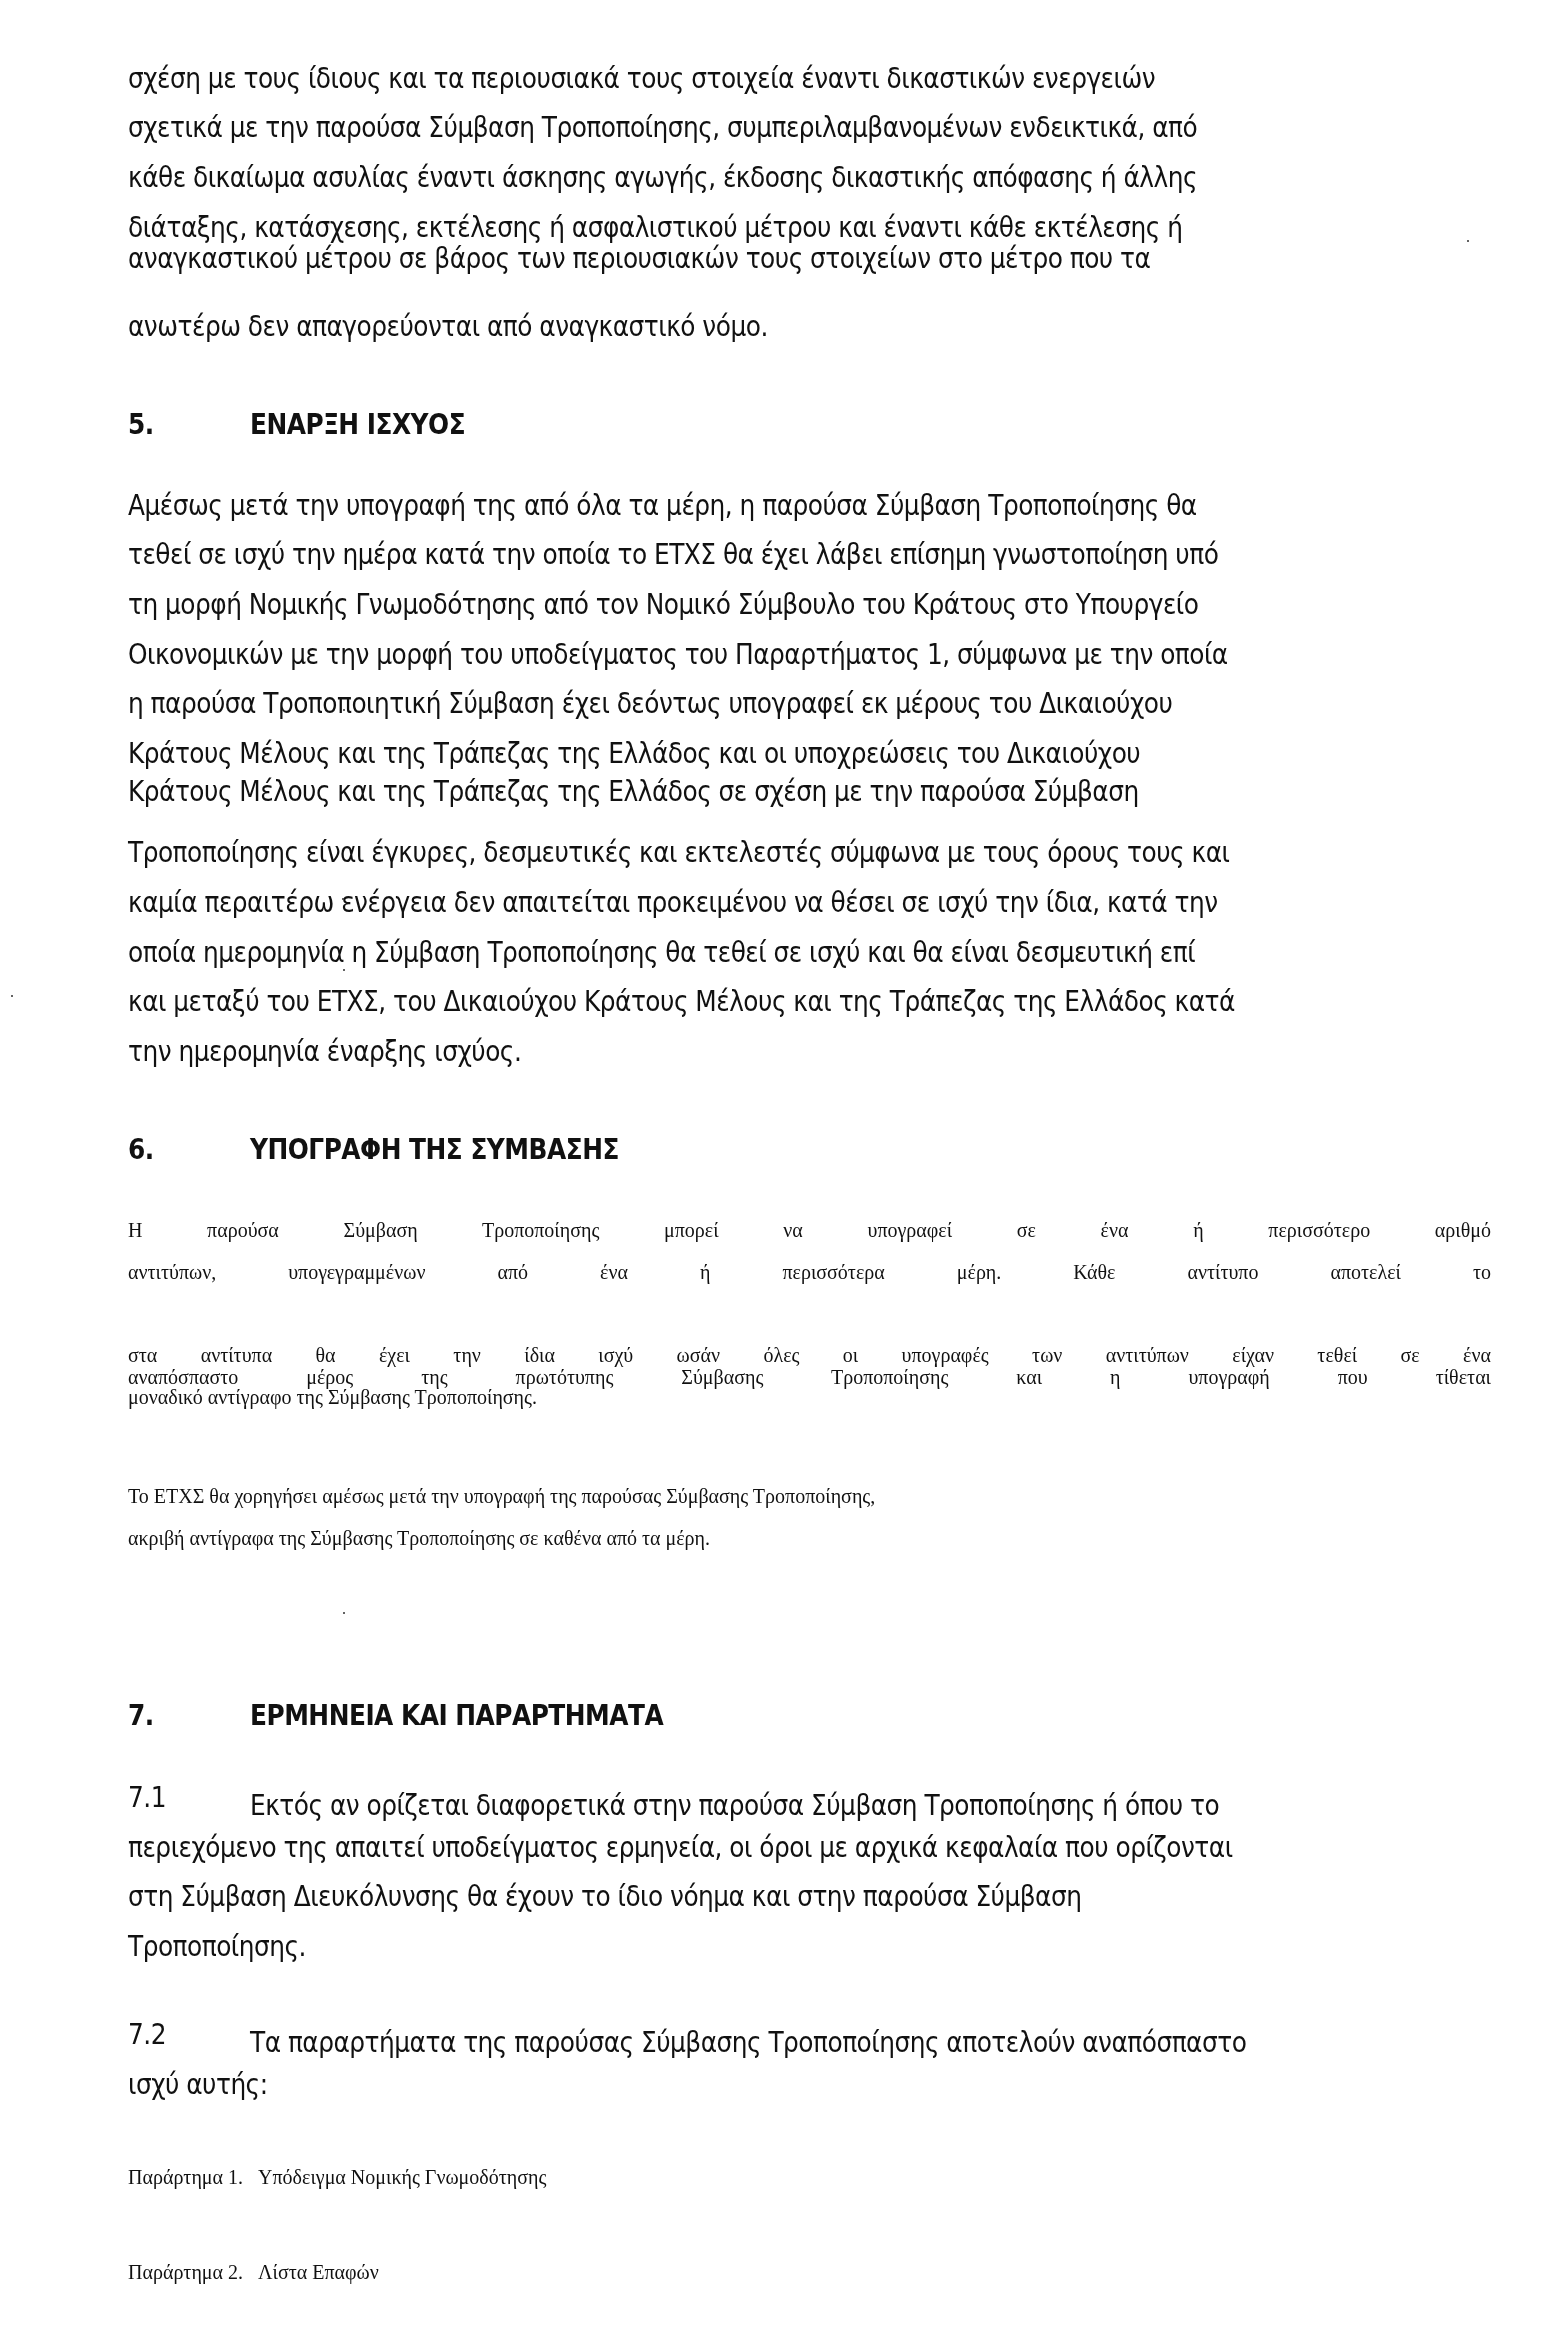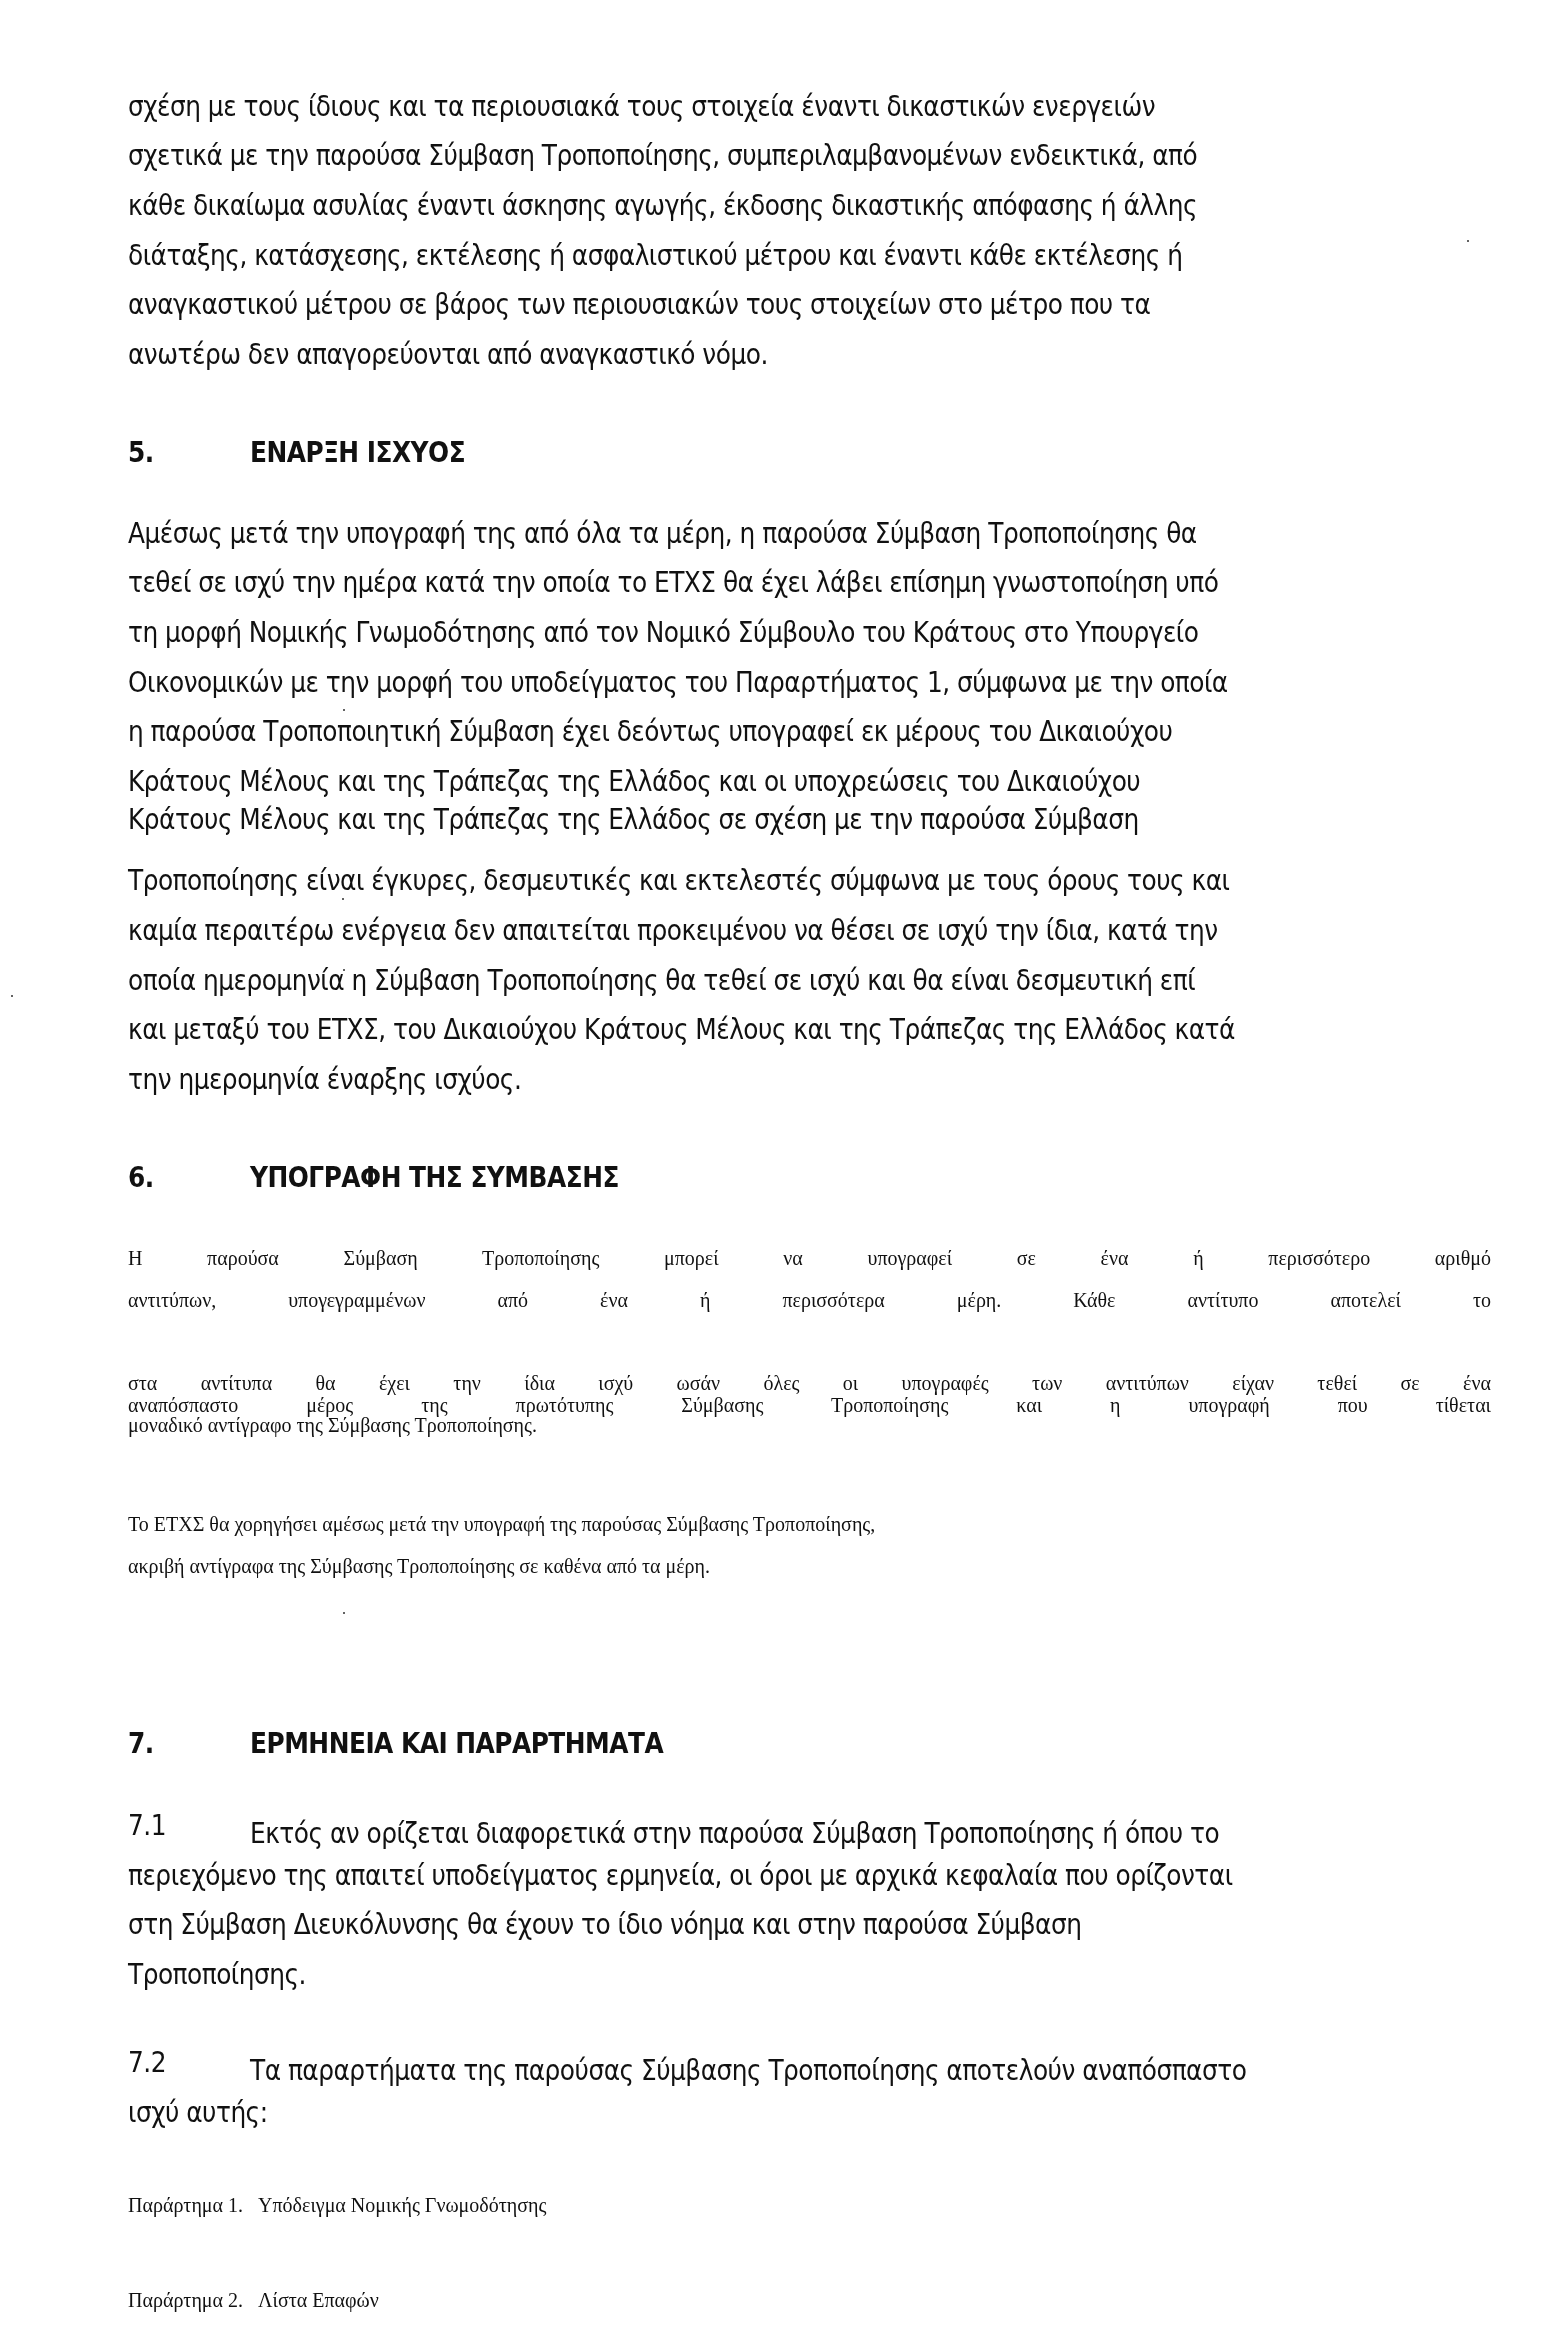--- a/index.html
+++ b/index.html
@@ -1,20 +1,20 @@
 <!DOCTYPE html>
 <html style="font-size:12.6px"><head>
 <meta charset="utf-8">
 <style>
   html, body { margin: 0; padding: 0; background: #ffffff; }
   body { width: 1567px; height: 2330px; position: relative; overflow: hidden; color: #111111; }
   .page { position: absolute; left: 0; top: 0; width: 1567px; height: 2330px; background: #ffffff; }
   .sans { font-family: "DejaVu Sans Condensed", "Liberation Sans Narrow", "Liberation Sans", sans-serif; }
   .serif { font-family: "Liberation Serif", "DejaVu Serif", serif; }
-  .line { position: absolute; left: 128px; white-space: nowrap; line-height: 1; margin-top: 28px; }
+  .line { position: absolute; left: 128px; white-space: nowrap; line-height: 1; }
   .sans.line { font-size: 27.6px; letter-spacing: -0.5px; transform-origin: left top; }
   .serif.line { font-size: 20px; }
   .just { width: 1363px; text-align: justify; text-align-last: justify; white-space: normal; }
   .heading { font-weight: bold; font-size: 27px; }
   .heading .num { position: absolute; left: 0; }
   .heading .title { position: absolute; left: 122px; }
   .sub .num { position: absolute; left: 0; }
   .sub .text { position: absolute; left: 122px; margin-top: 8px; }
   .annex .label { }
   .speck { position: absolute; width: 1.6px; height: 1.6px; background: #444; border-radius: 0.8px; }
@@ -22,21 +22,21 @@
 </head>
 <body>
 
 <div class="page">
 
   <div>
     <div class="sans line" style="top:65px">σχέση με τους ίδιους και τα περιουσιακά τους στοιχεία έναντι δικαστικών ενεργειών</div>
     <div class="sans line" style="top:114px">σχετικά με την παρούσα Σύμβαση Τροποποίησης, συμπεριλαμβανομένων ενδεικτικά, από</div>
     <div class="sans line" style="top:164px">κάθε δικαίωμα ασυλίας έναντι άσκησης αγωγής, έκδοσης δικαστικής απόφασης ή άλλης</div>
     <div class="sans line" style="top:214px">διάταξης, κατάσχεσης, εκτέλεσης ή ασφαλιστικού μέτρου και έναντι κάθε εκτέλεσης ή</div>
-    <div class="sans line" style="top:263px">αναγκαστικού μέτρου σε βάρος των περιουσιακών τους στοιχείων στο μέτρο που τα</div>
+    <div class="sans line" style="top:245px">αναγκαστικού μέτρου σε βάρος των περιουσιακών τους στοιχείων στο μέτρο που τα</div>
     <div class="sans line" style="top:313px">ανωτέρω δεν απαγορεύονται από αναγκαστικό νόμο.</div>
   </div>
 
   <div class="sans line heading" style="top:411px; width:1340px;">
     <span class="num">5.</span>
     <span class="title">ΕΝΑΡΞΗ ΙΣΧΥΟΣ</span>
   </div>
   <div>
     <div class="sans line" style="top:492px">Αμέσως μετά την υπογραφή της από όλα τα μέρη, η παρούσα Σύμβαση Τροποποίησης θα</div>
     <div class="sans line" style="top:541px">τεθεί σε ισχύ την ημέρα κατά την οποία το ΕΤΧΣ θα έχει λάβει επίσημη γνωστοποίηση υπό</div>

